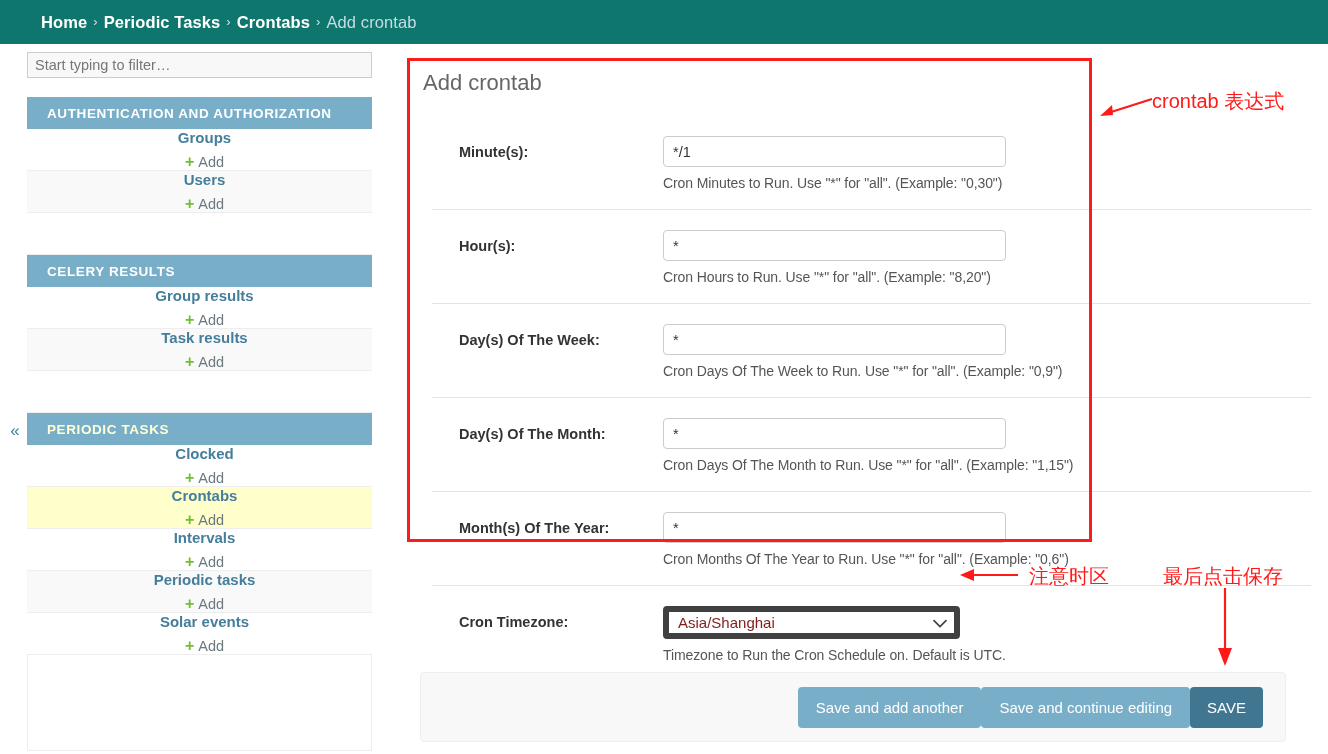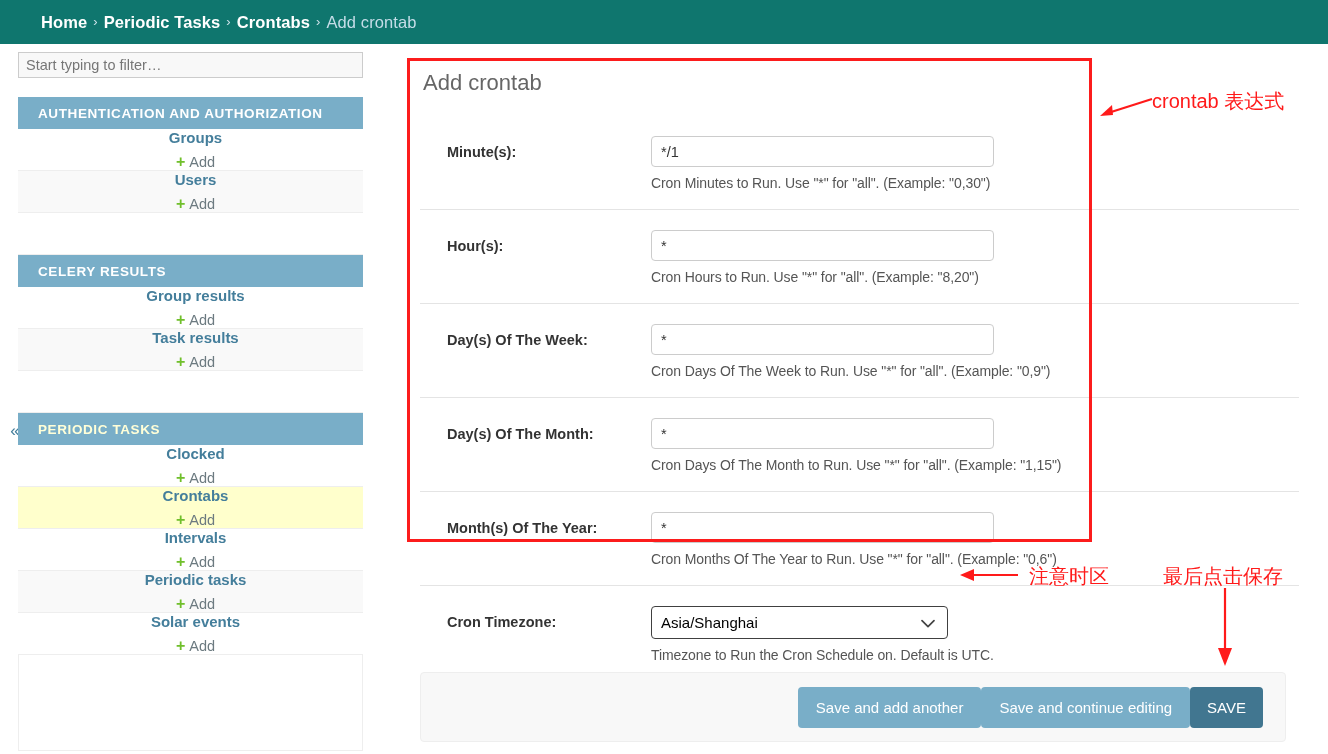--- a/index.html
+++ b/index.html
@@ -21,21 +21,21 @@
     font-size: 16.5px;
     color: #ffffff;
     letter-spacing: .1px;
   }
   .crumb { color: #ffffff; font-weight: 700; text-decoration: none; white-space: nowrap; }
   .crumb.current { color: #c5dde8; font-weight: 400; }
   .crumb-sep { color: #cfe2ea; margin: 0 6px; font-size: 13px; font-weight:400; position:relative; top:-1px;}
 
   
   .sidebar {
-    position: absolute; left: 18px; top: 44px;
+    position: absolute; left: 27px; top: 44px;
     width: 345px; height: 710px;
     background: #fff;
   }
   .filter-wrap { padding: 8px 0 0 0; }
   .filter-input {
     display:block;
     width: 345px; height: 26px;
     border: 1px solid #ccc;
     background: #f8f8f8;
     font-size: 14.5px;
@@ -88,21 +88,21 @@
     text-align:center;
   }
 
   
   .content { position: absolute; left: 406px; top: 44px; width: 922px; height: 710px; }
   .page-title {
     position: absolute; left: 17px; top: 26px;
     font-size: 22px; color: #666; font-weight: 400;
   }
 
-  .form-area { position: absolute; left: 0px; top: 72px; width: 900px; }
+  .form-area { position: absolute; left: 12px; top: 72px; width: 900px; }
   .form-row {
     position: relative;
     display: flex;
     align-items: flex-start;
     padding: 20px 0 18px 0;
     border-bottom: 1px solid #e4e4e4;
     width: 879px;
     margin-left: 14px;
   }
   .form-row:last-child { border-bottom: none; }
@@ -122,23 +122,23 @@
     outline: none;
     background: #fff;
   }
   .help-text {
     margin-top: 8px;
     font-size: 14px; color: #555;
     letter-spacing: -0.1px;
   }
   .tz-select {
     width: 297px; height: 33px;
-    border: 1px solid #404040; border-radius: 4px;
+    border: 6px solid #404040; border-radius: 4px;
     padding: 0 9px;
-    font-size: 15px; color: #000000;
+    font-size: 15px; color: #7f1d1d;
     background: #fff;
     font-family: "Liberation Sans", sans-serif;
     appearance: none; -webkit-appearance: none;
     outline: none;
   }
   .select-wrap { position: relative; display: inline-block; }
   .select-arrow {
     position: absolute; right: 13px; top: 9px;
     pointer-events: none;
   }

